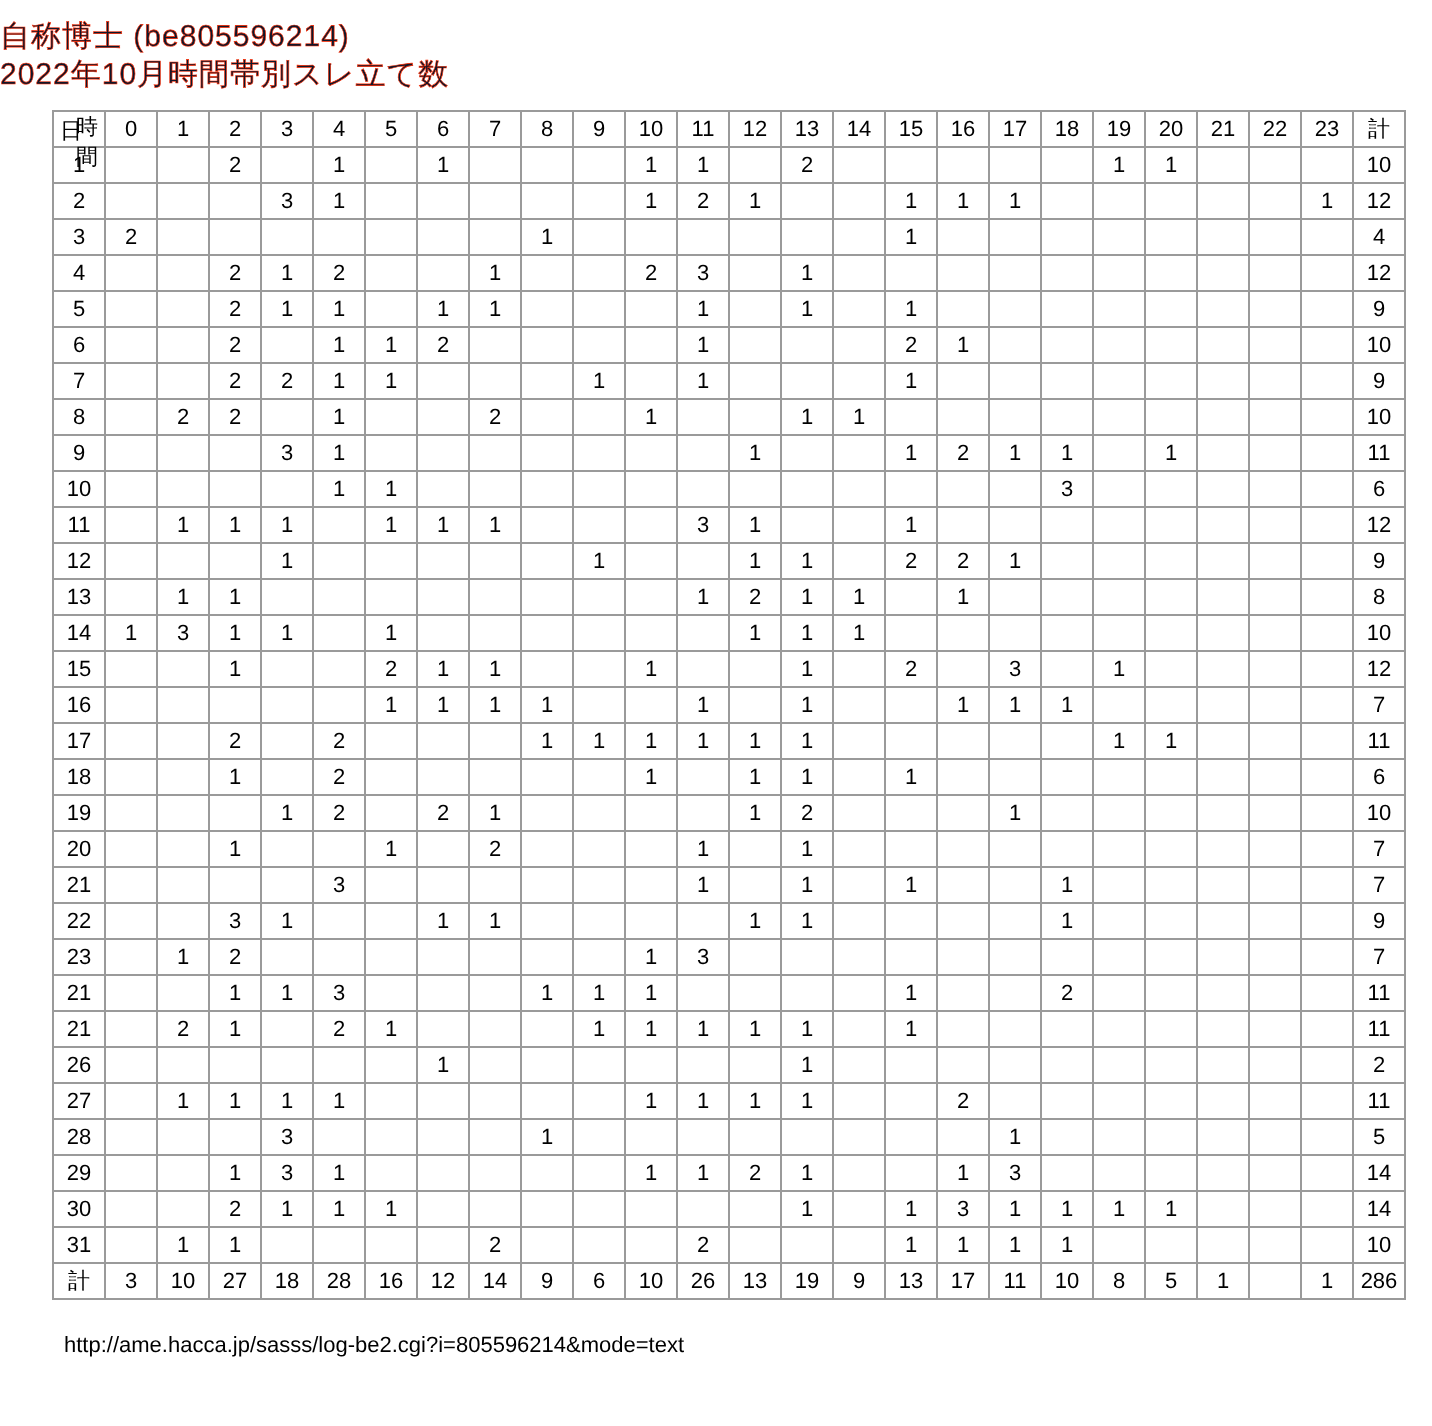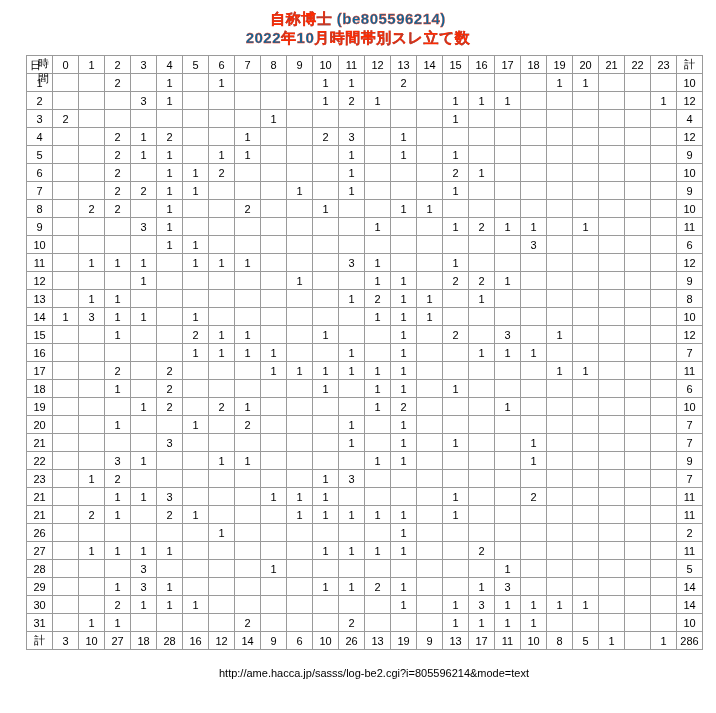--- a/index.html
+++ b/index.html
@@ -3,23 +3,23 @@
 <meta charset="utf-8">
 <style>
   html,body{margin:0;padding:0;}
   body{
     width:716px;height:713px;
     background:#ffffff;
     font-family:"Liberation Sans", sans-serif;
     overflow:hidden;
   }
   .title{
-    text-align:center;
-    color:#0369a1;
-    font-weight:bold;
+    text-align:left;
+    color:#0f172a;
+    font-weight:normal;
     font-size:15px;
     line-height:19px;
     padding-top:9px;
     letter-spacing:0.5px;
     -webkit-text-stroke:0.3px #ff2a00;
   }
   .title .l2{display:block;}
   .wrap{
     padding:8px 10px 0 26px;
   }
@@ -88,21 +88,21 @@
   .v2{background:#ffc400;}
   .v3{background:#ff8c00;}
   .v0{background:#ffffff;}
   .src{
     font-size:11px;
     color:#000;
     padding:14px 0 0 32px;
     line-height:18px;
   }
   .src .label{display:block;}
-  .src .url{display:block;text-align:center;}
+  .src .url{display:block;}
 </style>
 </head>
 <body>
 
 <div class="title">
   <span>自称博士 (be805596214)</span>
   <span class="l2">2022年10月時間帯別スレ立て数</span>
 </div>
 
 <div class="wrap">

